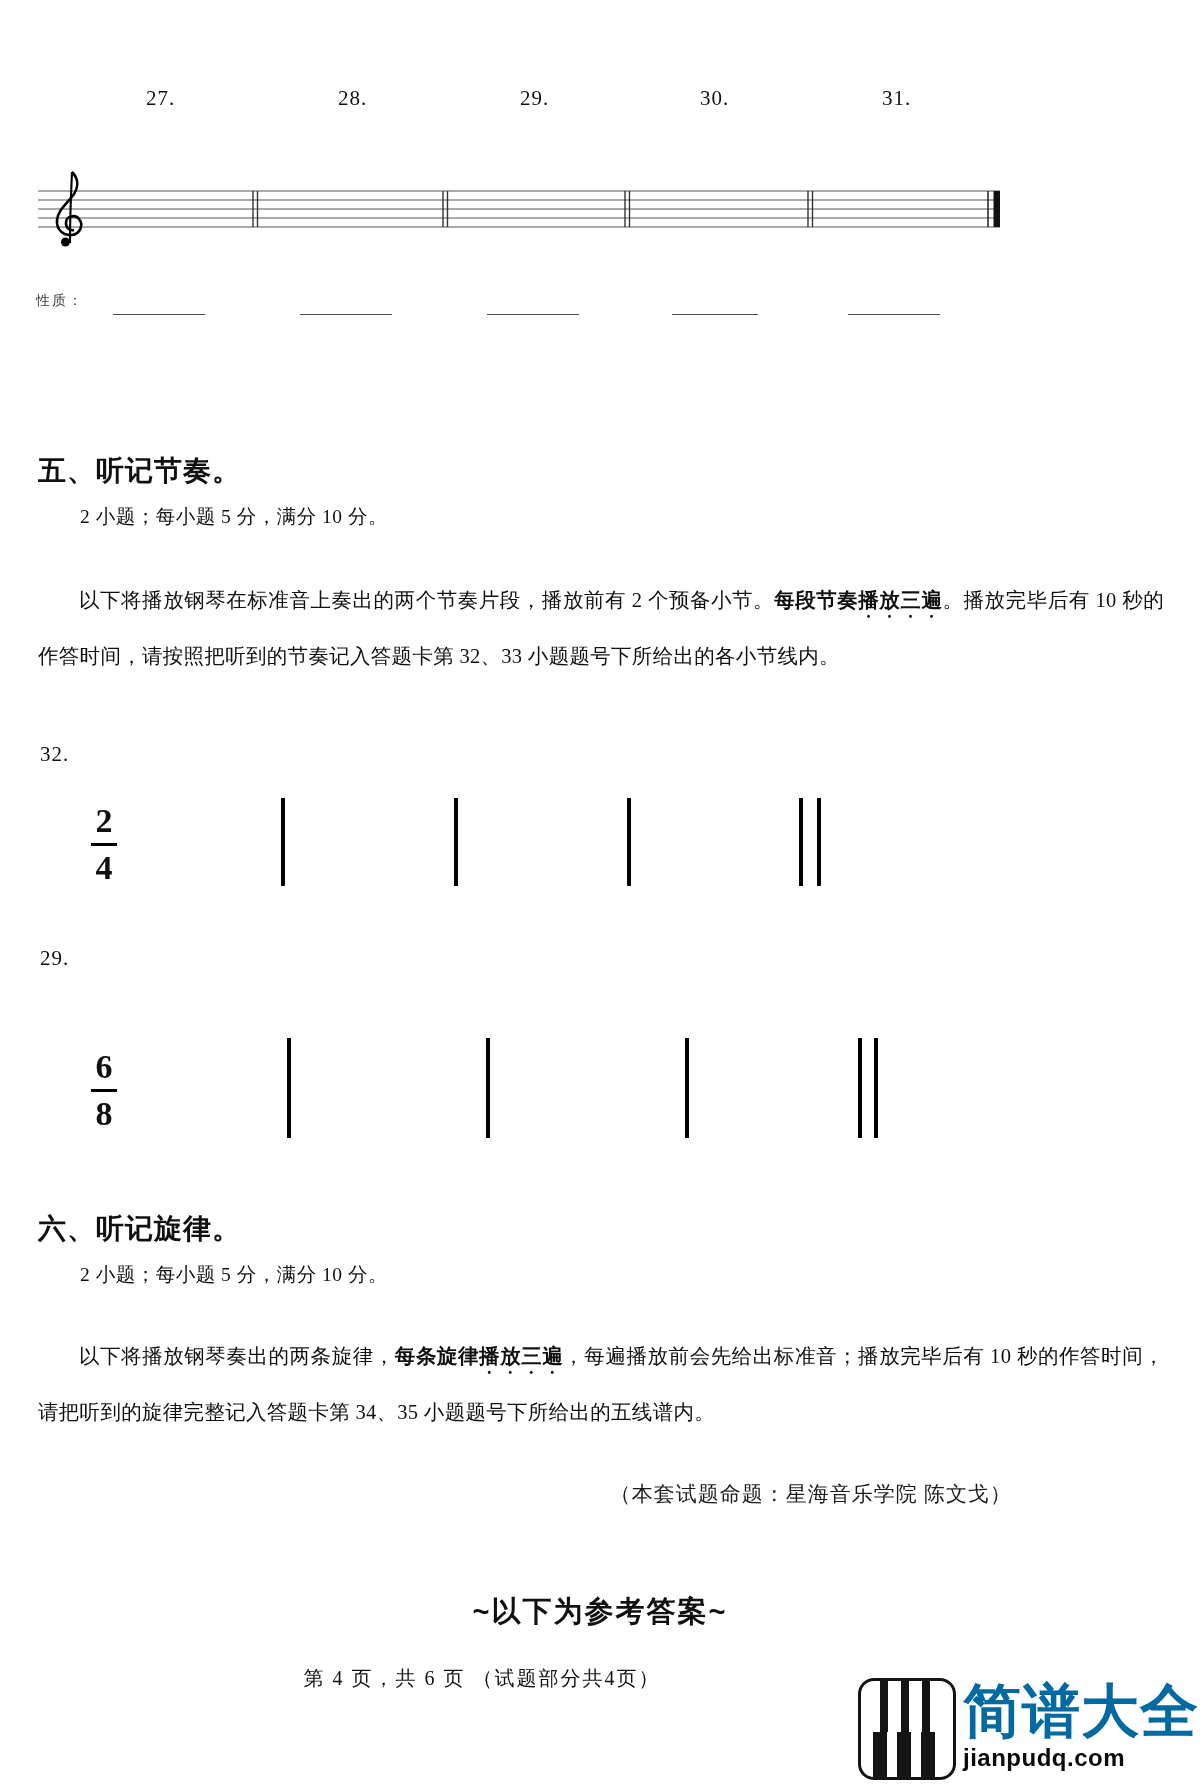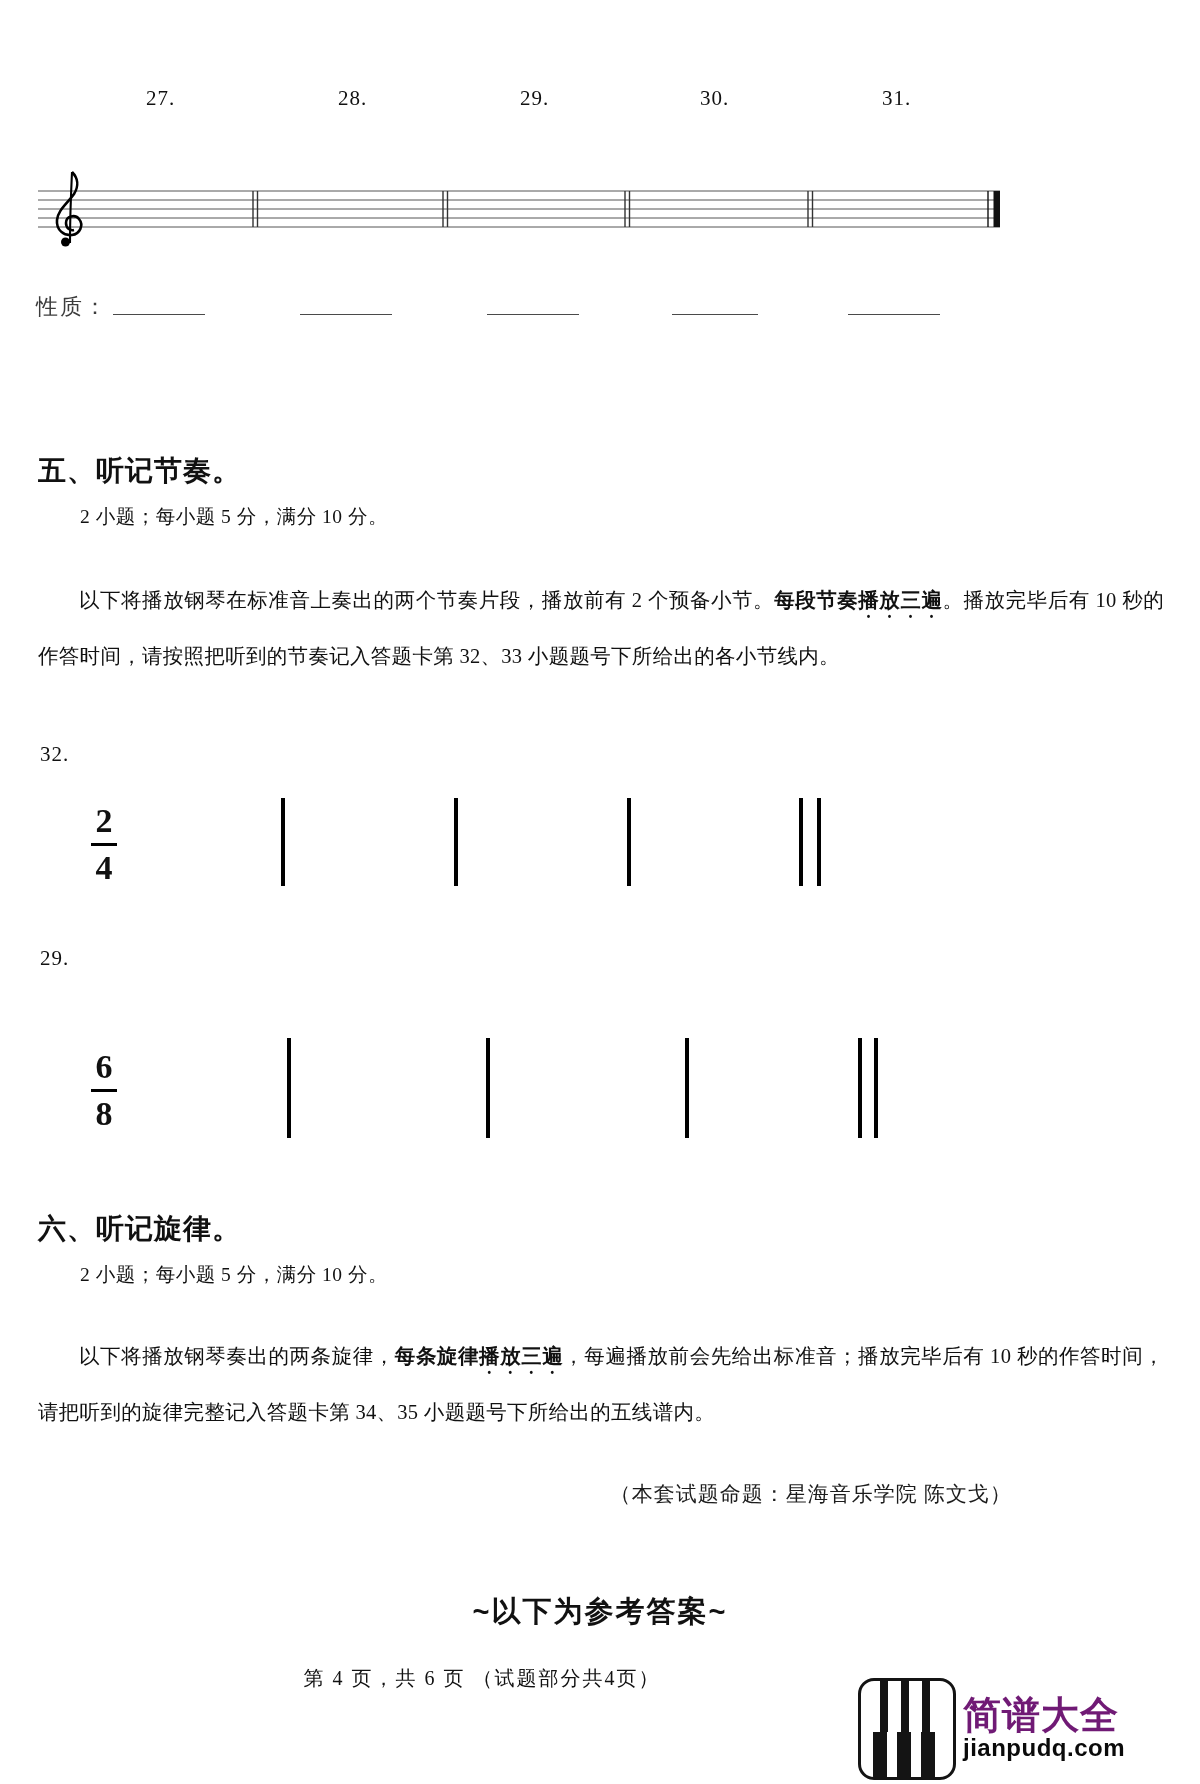--- a/index.html
+++ b/index.html
@@ -7,21 +7,21 @@
         font-family:"Liberation Serif",serif;color:#111;border-radius:28px;}
   .abs{position:absolute;}
 
   
   .qnum{position:absolute;top:86px;font-size:21px;letter-spacing:1px;}
 
   
   #staff-wrap{left:38px;top:166px;width:970px;height:96px;}
 
   
-  #prop-label{left:36px;top:292px;font-size:22px;color:#3c3c3c;letter-spacing:2px;}
+  #prop-label{left:36px;top:292px;font-size:14px;color:#3c3c3c;letter-spacing:2px;}
   .blank{position:absolute;top:296px;height:18px;border-bottom:1.5px solid #4a4a4a;}
 
   
   .sec-head{font-family:Liberation Sans, sans-serif;font-weight:700;font-size:28px;letter-spacing:1px;}
   .sec-sub{font-size:19.5px;letter-spacing:.5px;}
 
   .para{font-size:20.5px;line-height:56px;text-align:justify;text-indent:2em;letter-spacing:.3px;}
   .bold-run{font-family:"Liberation Sans",sans-serif;font-weight:700;}
   .em-dots{font-family:"Liberation Sans",sans-serif;font-weight:700;
            -webkit-text-emphasis:filled dot;-webkit-text-emphasis-position:under;
@@ -42,22 +42,22 @@
      font-family:"Liberation Sans",sans-serif;font-weight:700;font-size:29px;letter-spacing:2px;}
   #footer{left:0;top:1653px;width:964px;text-align:center;font-size:20px;letter-spacing:2px;margin-top:12px;}
 
   
   #watermark{left:858px;top:1678px;display:flex;gap:7px;align-items:stretch;height:102px;}
   #piano-icon{position:relative;width:92px;border:3px solid #141414;border-radius:16px;
               background:#fff;overflow:hidden;}
   #piano-icon .tk{position:absolute;top:0;height:53%;width:8px;background:#141414;}
   #piano-icon .bk{position:absolute;bottom:0;height:47%;width:14px;background:#141414;}
   #brand-col{display:flex;flex-direction:column;justify-content:center;}
-  #brand-name{font-family:Liberation Sans, sans-serif;font-weight:800;font-size:38px;line-height:1.02;
-              letter-spacing:1px;color:#701a75;white-space:nowrap;}
+  #brand-name{font-family:Liberation Mono, monospace;font-weight:800;font-size:58px;line-height:1.02;
+              letter-spacing:1px;color:#0369a1;white-space:nowrap;}
   #brand-domain{font-family:"Liberation Sans",sans-serif;font-weight:600;font-size:24px;line-height:1.1;
               color:#0a0a0a;letter-spacing:.5px;}
 </style>
 </head>
 <body>
 
 <div id="page">
 
   <span class="qnum" style="left:146px">27.</span>
   <span class="qnum" style="left:338px">28.</span>

